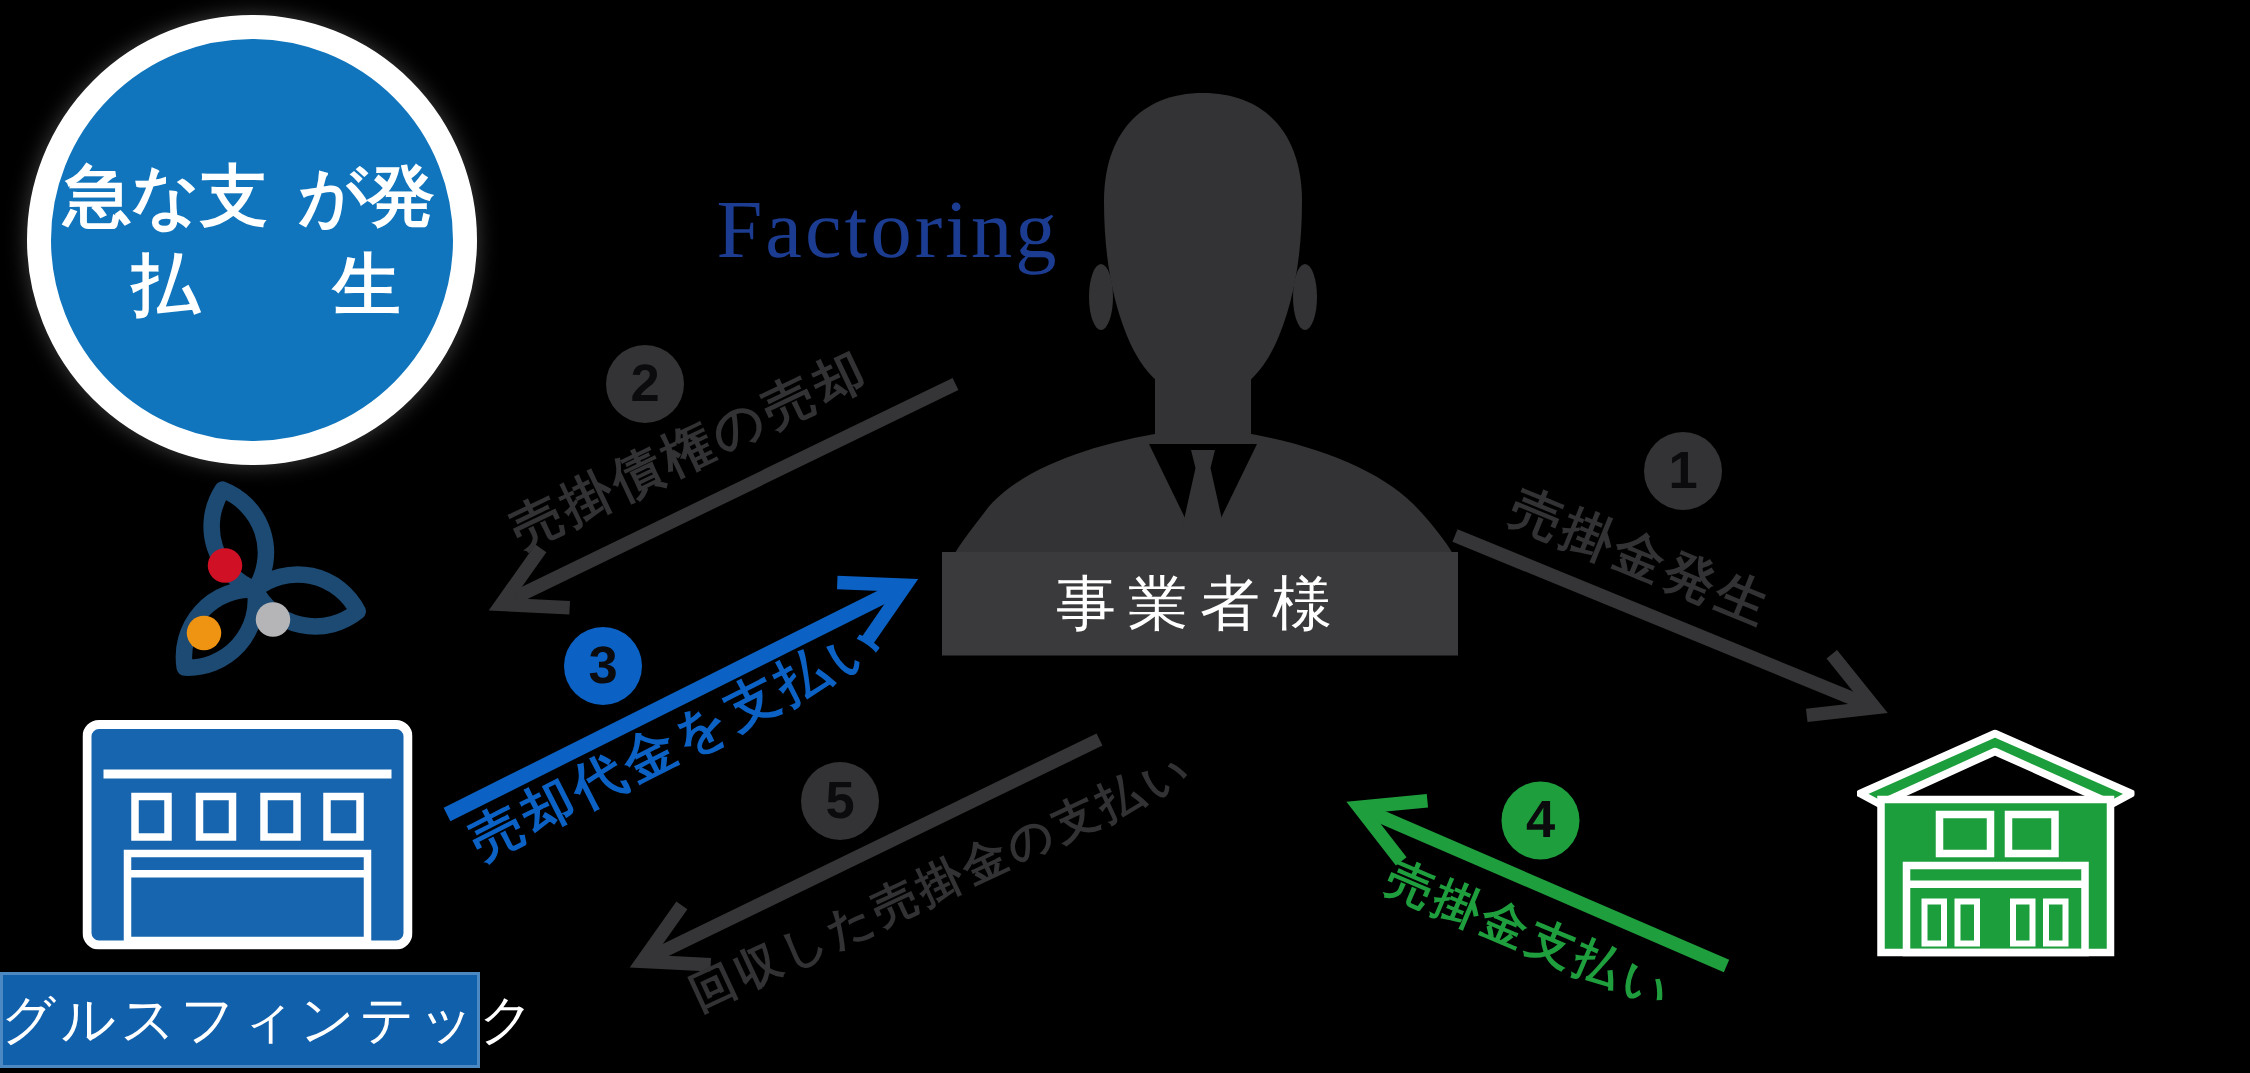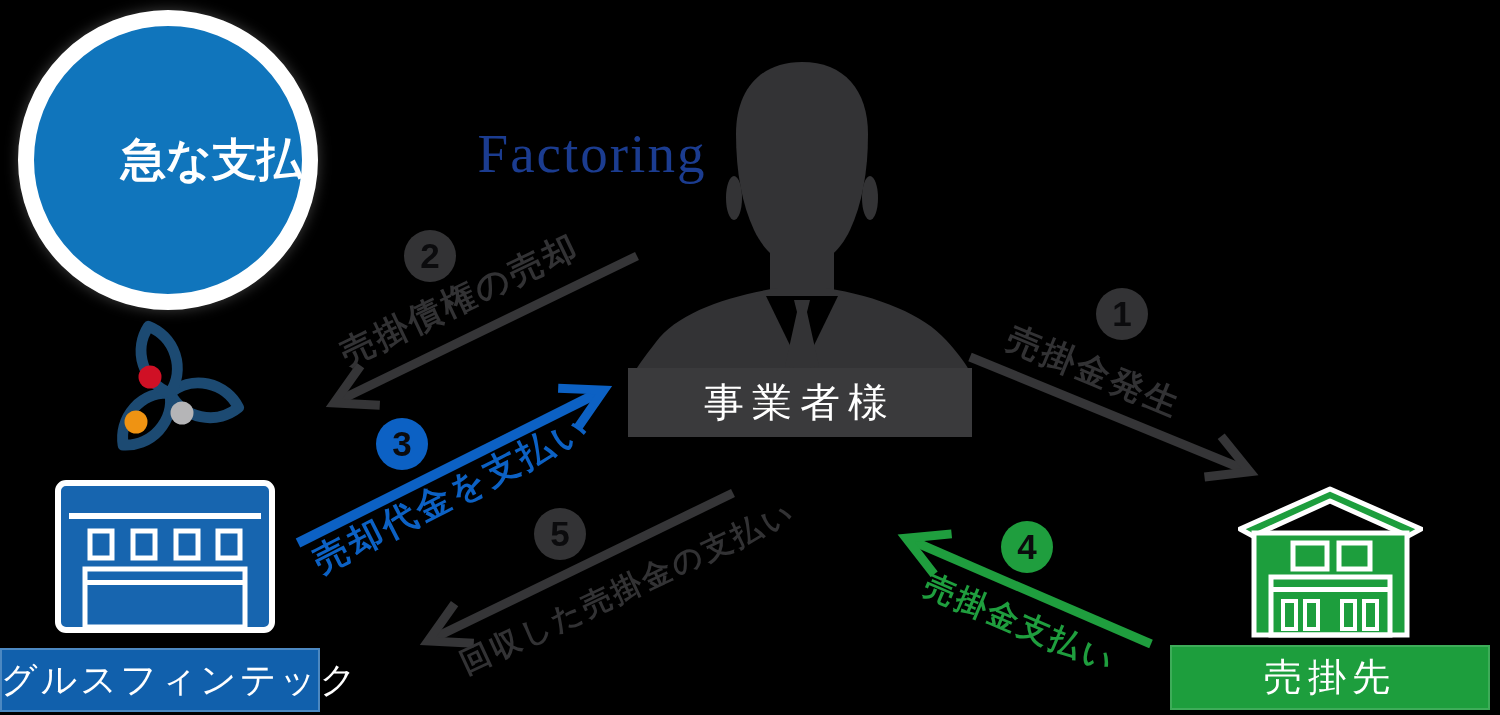--- a/index.html
+++ b/index.html
@@ -6,21 +6,21 @@
   .stage{
     position:relative;width:1500px;height:715px;background:#000000;
     overflow:hidden;font-family:"Liberation Sans",sans-serif;
   }
   .abs{position:absolute;}
   svg{display:block;}
 
   
   .pain-circle{
     position:absolute;border-radius:50%;border:16px solid #ffffff;
-    display:flex;flex-direction:column;align-items:flex-end;justify-content:center;
+    display:flex;align-items:center;justify-content:center;
     text-align:center;color:#ffffff;font-weight:800;
     box-shadow:0 0 14px rgba(255,255,255,.25);
   }
   .pain-left{left:18px;top:10px;width:268px;height:268px;background:#1075bc;
     font-size:45px;line-height:1.32;}
   .pain-right{left:1186px;top:14px;width:276px;height:276px;background:#1f9b42;
     font-size:42px;line-height:1.28;}
 
   
   .brand-word{
@@ -102,20 +102,21 @@
     <path fill="#333335" d="M148,230 C96,238 46,256 26,284 C16,297 9,306 6,312 L339,312
              C334,303 326,293 316,282 C294,257 248,238 196,230 Z"></path>
     <polygon points="136,238 208,238 172,312" fill="#000000"></polygon>
     <polygon fill="#333335" points="164,242 180,242 177,254 189,308 172,312 155,308 167,254"></polygon>
   </svg>
 
   <div class="brand-word brand-left">Factoring</div>
 
   <div class="pain-circle pain-left">
     <span>急な支払</span>
+    <span>が発生</span>
   </div>
 
   <svg class="abs" style="left:95px;top:318px" width="150" height="150" viewBox="-75 -75 150 150">
     <g stroke="#1c4a72" stroke-width="11" fill="none" stroke-linejoin="round">
       <path transform="rotate(12)" d="M0,0 A45,45 0 0 1 70,0 A45,45 0 0 1 0,0 Z"></path>
       <path transform="rotate(132)" d="M0,0 A45,45 0 0 1 70,0 A45,45 0 0 1 0,0 Z"></path>
       <path transform="rotate(252)" d="M0,0 A45,45 0 0 1 70,0 A45,45 0 0 1 0,0 Z"></path>
     </g>
     <circle cx="-20" cy="-16" r="11.5" fill="#d01025"></circle>
     <circle cx="-34" cy="29" r="11.5" fill="#ef9312"></circle>
@@ -147,21 +148,20 @@
     <g stroke="#ffffff" stroke-width="4" fill="none">
       <rect x="45" y="116" width="13" height="28"></rect>
       <rect x="67" y="116" width="13" height="28"></rect>
       <rect x="104" y="116" width="13" height="28"></rect>
       <rect x="126" y="116" width="13" height="28"></rect>
     </g>
   </svg>
 
   <div class="entity-label biz-label">事業者様</div>
   <div class="entity-label factor-label">レグルスフィンテック</div>
-  <div class="entity-label customer-label">売掛先</div>
 
   <div class="flow-num num-gray" style="left:1122px;top:314px">1</div>
   <div class="flow-num num-gray" style="left:430px;top:256px">2</div>
   <div class="flow-num num-blue" style="left:402px;top:444px">3</div>
   <div class="flow-num num-green" style="left:1027px;top:547px">4</div>
   <div class="flow-num num-gray" style="left:560px;top:534px">5</div>
 
   <div class="flow-label fl1">売掛金発生</div>
   <div class="flow-label fl2">売掛債権の売却</div>
   <div class="flow-label fl3">売却代金を支払い</div>

